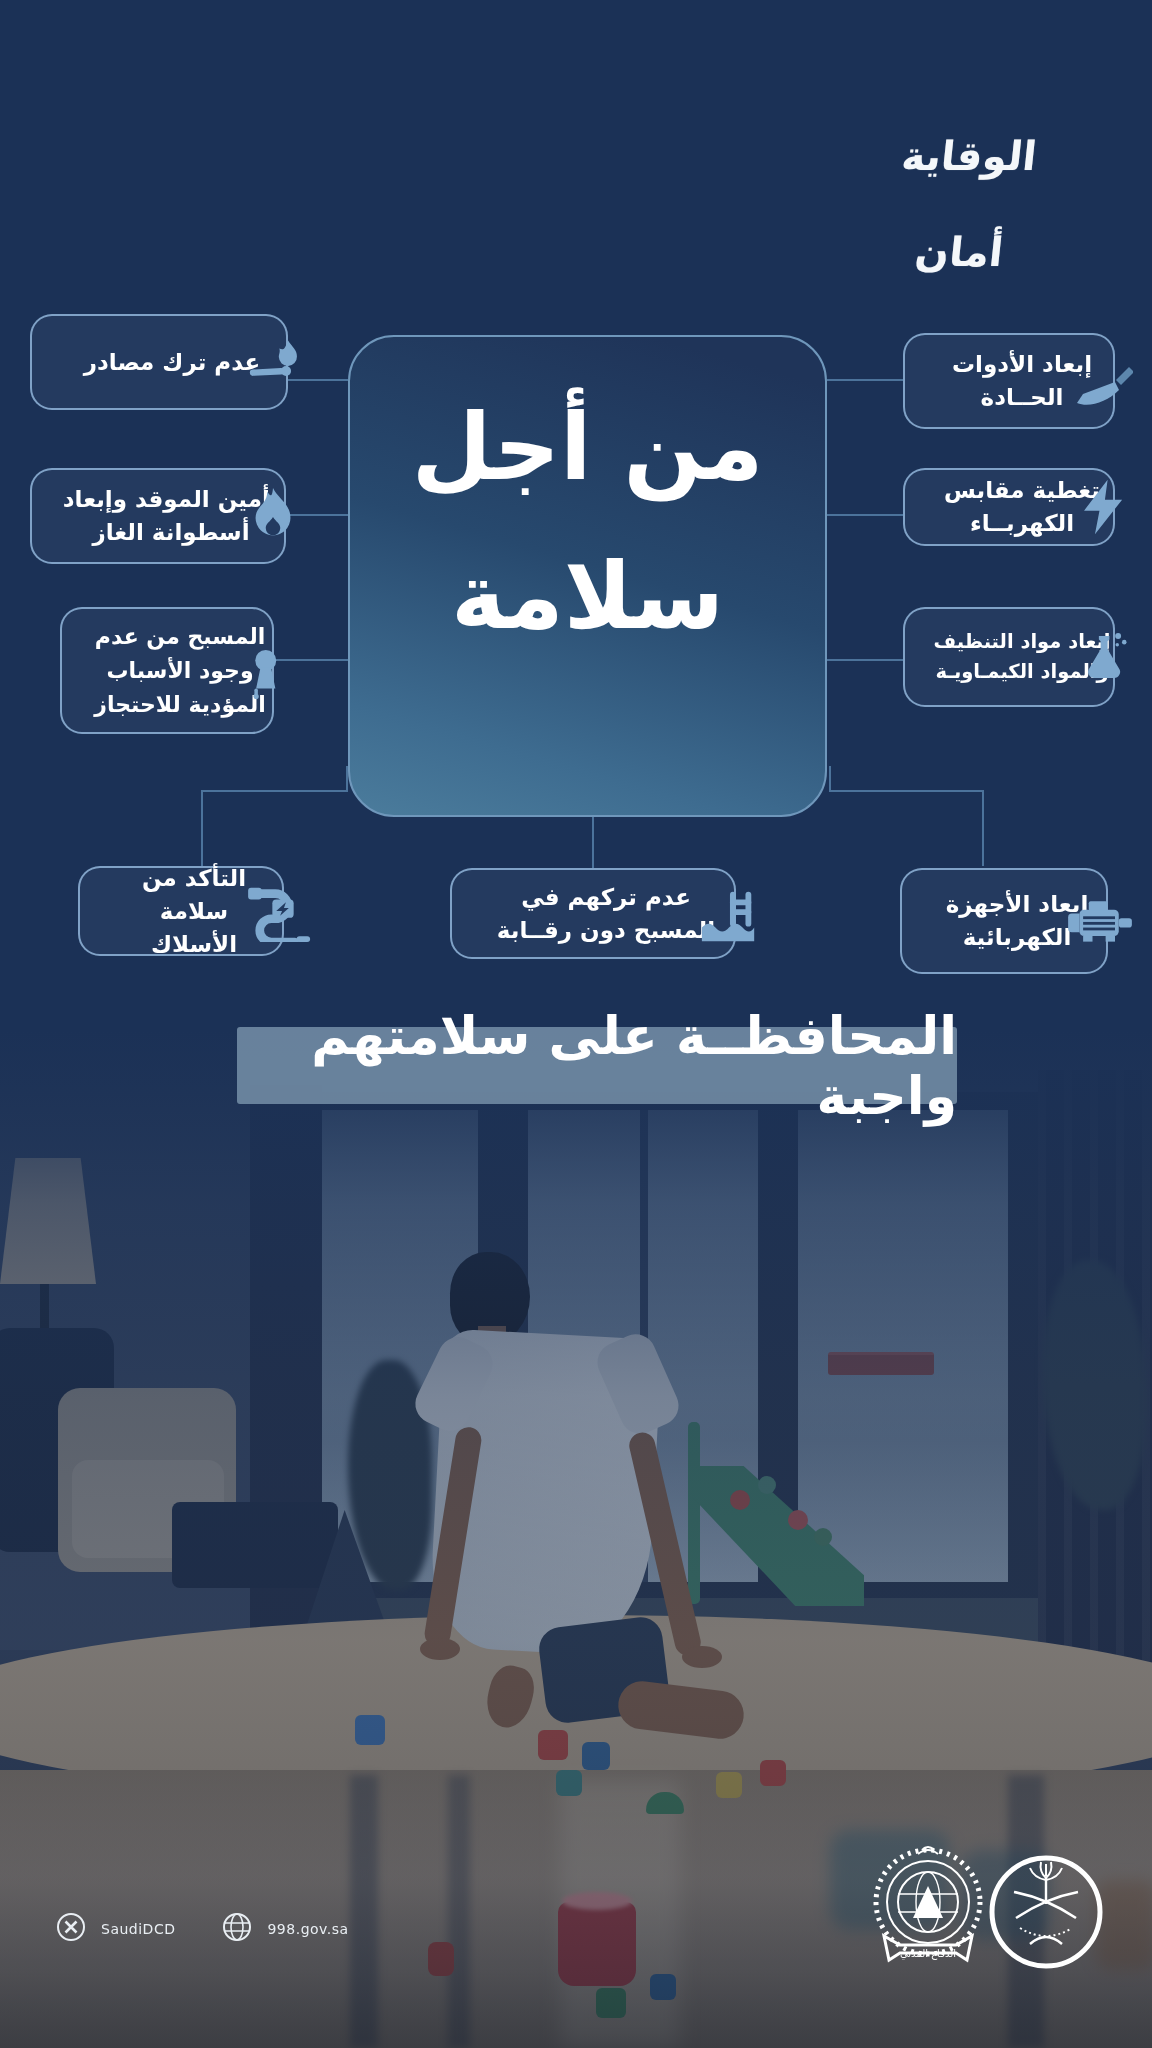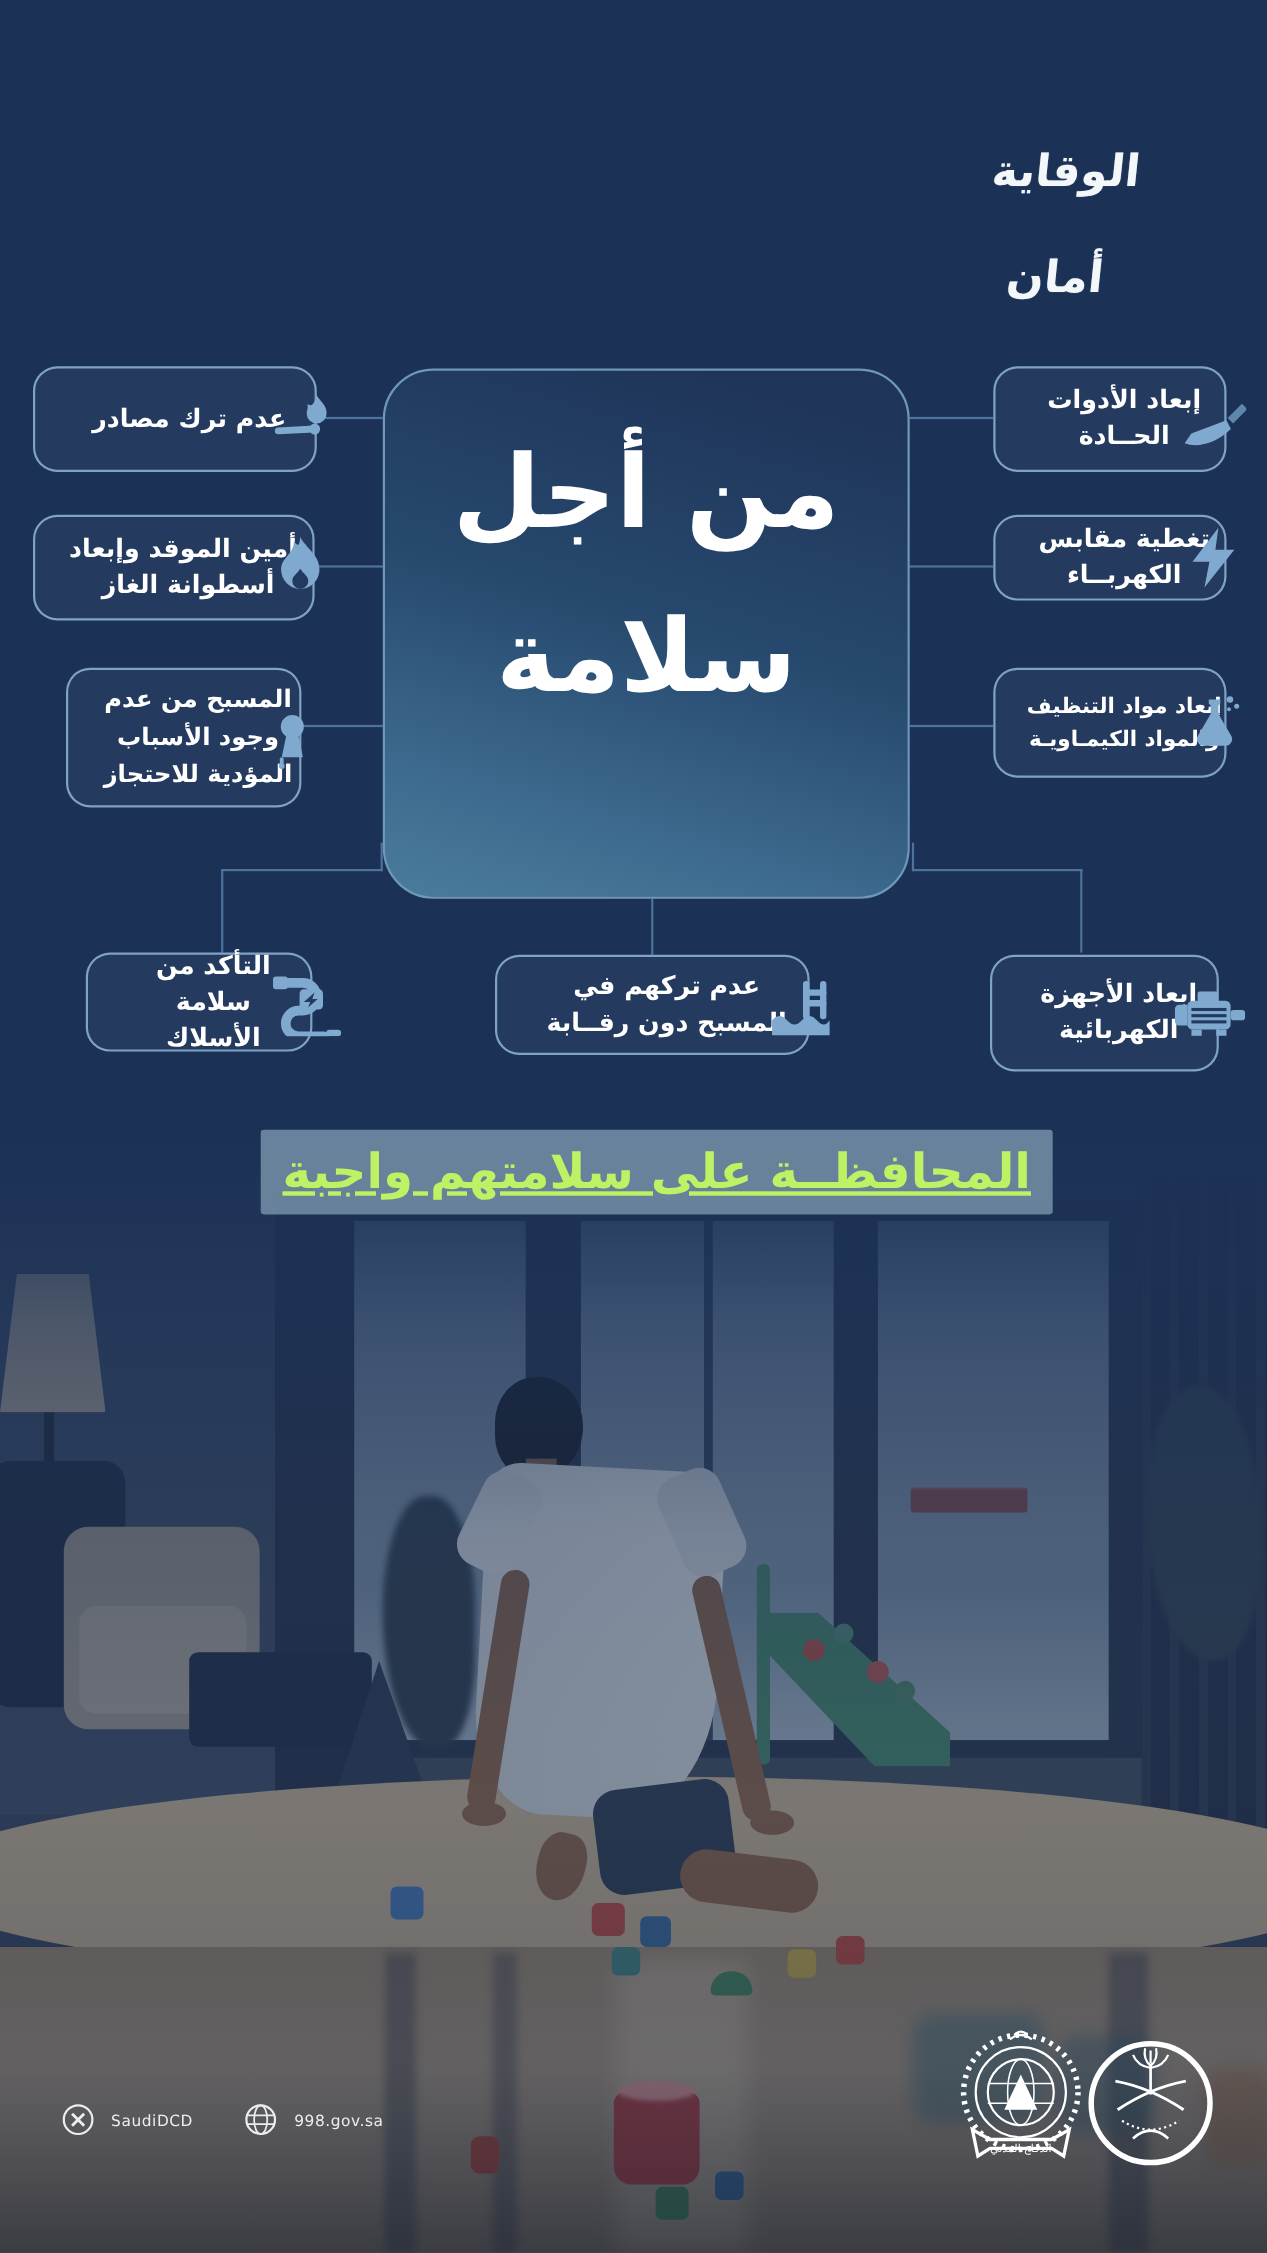--- a/index.html
+++ b/index.html
@@ -30,41 +30,41 @@
     position:absolute;border:2px solid rgba(134,169,204,.95);border-radius:22px;
     background:rgba(44,66,104,.55);box-sizing:border-box;
     display:flex;align-items:center;justify-content:center;
   }
   .tip .txt{
     direction:rtl;text-align:center;color:#FFFFFF;font-weight:bold;
     font-size:23px;line-height:33px;width:100%;padding-left:26px;
   }
   .tip .ic{position:absolute;right:-20px;top:50%;transform:translateY(-50%);color:#7FA9CF;}
   .tip .ic svg{display:block;}
-  .l1{left:30px;top:333px;width:258px;height:96px;align-items:center;}
+  .l1{left:30px;top:314px;width:258px;height:96px;align-items:center;}
   .l2{left:30px;top:468px;width:256px;height:96px;}
   .l3{left:60px;top:607px;width:214px;height:127px;}
   .l3 .txt{font-size:22px;line-height:34px;}
   .r1{left:903px;top:333px;width:212px;height:96px;}
   .r2{left:903px;top:468px;width:212px;height:78px;}
   .r3{left:903px;top:607px;width:212px;height:100px;}
   .r3 .txt{font-size:19.5px;line-height:30px;}
   .b1{left:78px;top:866px;width:206px;height:90px;}
   .b2{left:450px;top:868px;width:286px;height:91px;}
   .b3{left:900px;top:868px;width:208px;height:106px;}
   
   .conn{position:absolute;background:#4C739B;}
   .h{height:2px;} .v{width:2px;}
   
   .banner{
     position:absolute;left:237px;top:1027px;width:720px;height:77px;
     background:rgba(126,153,176,.78);border-radius:3px;
     display:flex;align-items:center;justify-content:center;z-index:30;
   }
-  .banner .t{direction:rtl;color:#bef264;font-weight:bold;font-size:44px;text-decoration:underline;}
+  .banner .t{direction:rtl;color:#ffffff;font-weight:bold;font-size:52px;}
   
   .photo{position:absolute;left:0;top:1030px;width:1152px;height:1018px;overflow:hidden;background:#33415A;}
   .photo>div{position:absolute;}
   .overlay{
     position:absolute;left:0;top:0;width:100%;height:100%;z-index:20;
     background:linear-gradient(180deg,
       #1B3156 0%, rgba(27,49,86,.90) 6%, rgba(27,49,86,.68) 17%,
       rgba(28,48,82,.46) 36%, rgba(28,46,78,.34) 60%,
       rgba(22,36,60,.42) 84%, rgba(15,26,45,.56) 100%);
   }

